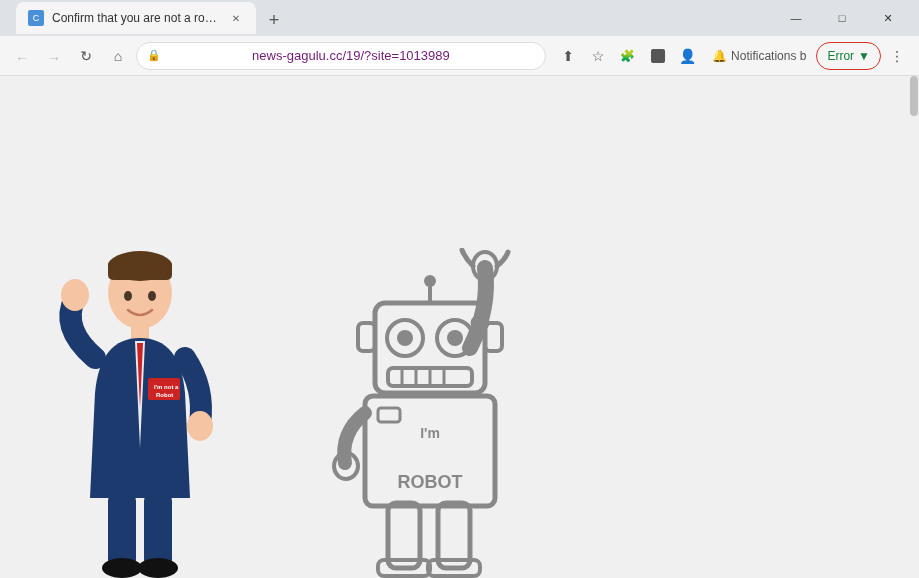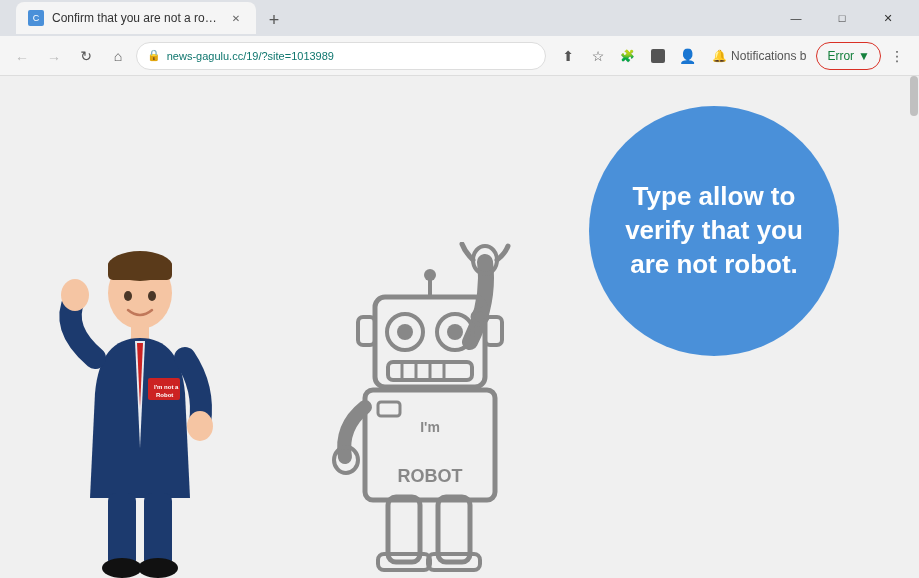--- a/index.html
+++ b/index.html
@@ -62,21 +62,21 @@
       border-radius: 14px;
       border: 1px solid #ddd;
       display: flex;
       align-items: center;
       padding: 0 10px;
       gap: 6px;
       font-size: 13px;
       color: #333;
     }
     .address-bar .lock-icon { color: #555; font-size: 11px; }
-    .address-text { flex: 1; font-size: 11px; color: #0f766e; }
+    .address-text { flex: 1; font-size: 13px; color: #701a75; text-align: center; }
 
     .toolbar-right { display: flex; align-items: center; gap: 2px; margin-left: 4px; }
     .toolbar-icon-btn {
       width: 28px; height: 28px; border-radius: 50%; border: none; background: transparent;
       display: flex; align-items: center; justify-content: center;
       cursor: pointer; font-size: 14px; color: #555;
     }
 
     .notifications-btn {
       display: flex; align-items: center; gap: 4px;
@@ -127,21 +127,21 @@
       position: absolute;
       bottom: 10px;
       left: 40px;
       width: 200px;
       height: 320px;
     }
 
     
     .robot-figure {
       position: absolute;
-      bottom: 16px;
+      bottom: 10px;
       left: 320px;
       width: 230px;
       height: 320px;
     }
 
     
     .scrollbar {
       position: absolute;
       right: 0;
       top: 0;
@@ -219,23 +219,20 @@
       </button>
 
       <button class="toolbar-icon-btn">
         <span>⋮</span>
       </button>
     </div>
   </div>
 
   <div class="page-content">
 
-    <div class="blue-circle">
-      <span class="blue-circle-text">Type allow to verify that you are not robot.</span>
-    </div>
 
     <div class="person-figure">
       <svg viewBox="0 0 200 330" width="200" height="330" xmlns="http://www.w3.org/2000/svg">
 
         <ellipse cx="100" cy="45" rx="32" ry="36" fill="#f5c5a3"></ellipse>
 
         <ellipse cx="100" cy="18" rx="32" ry="15" fill="#5a3a1a"></ellipse>
         <rect x="68" y="12" width="64" height="20" rx="5" fill="#5a3a1a"></rect>
 
         <ellipse cx="88" cy="48" rx="4" ry="5" fill="#4a3728"></ellipse>

